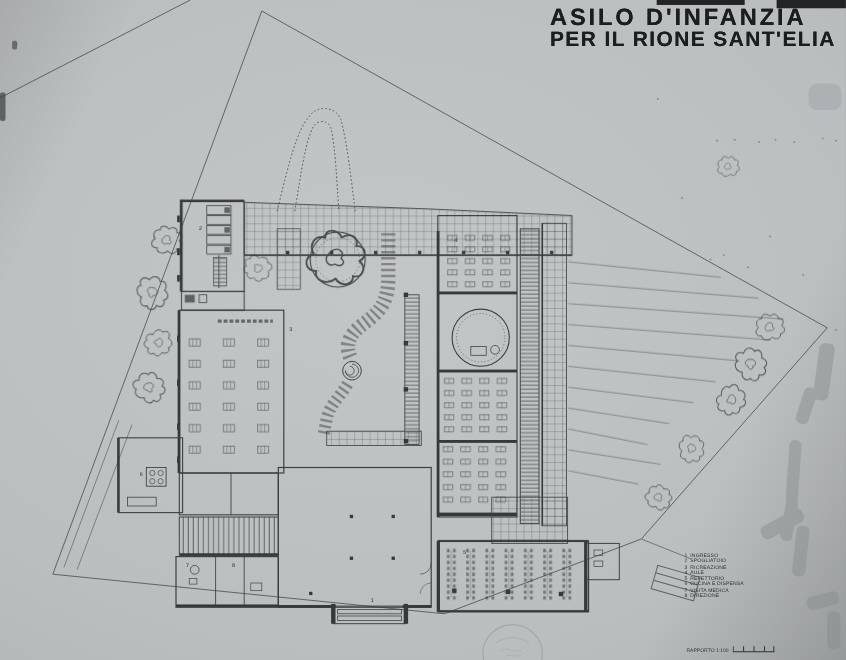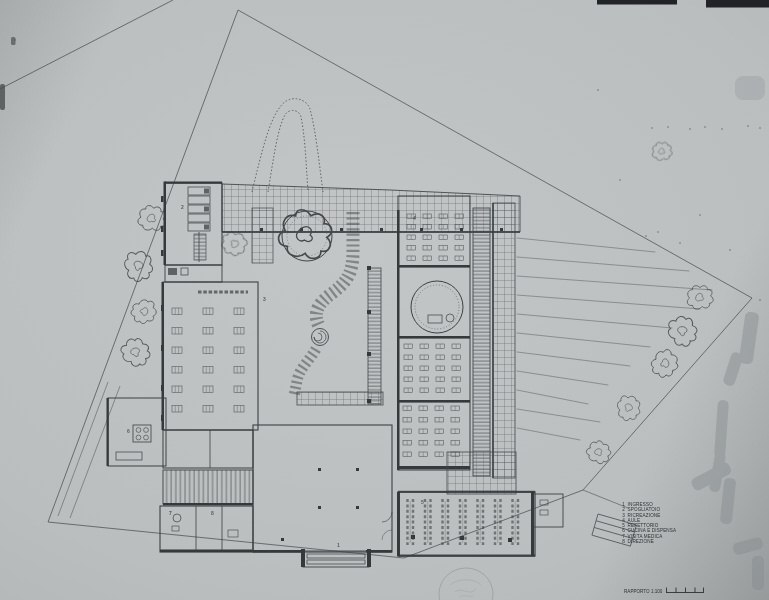--- a/index.html
+++ b/index.html
@@ -409,20 +409,24 @@
         <text x="181" y="209" font-size="5" font-weight="bold" fill="#34383b" opacity="0.8" font-family="&quot;Liberation Sans&quot;, sans-serif">2</text>
         <text x="263" y="301" font-size="5" font-weight="bold" fill="#34383b" opacity="0.8" font-family="&quot;Liberation Sans&quot;, sans-serif">3</text>
         <text x="413" y="220" font-size="5" font-weight="bold" fill="#34383b" opacity="0.8" font-family="&quot;Liberation Sans&quot;, sans-serif">4</text>
         <text x="421" y="504" font-size="5" font-weight="bold" fill="#34383b" opacity="0.8" font-family="&quot;Liberation Sans&quot;, sans-serif">5</text>
         <text x="127" y="433" font-size="5" font-weight="bold" fill="#34383b" opacity="0.8" font-family="&quot;Liberation Sans&quot;, sans-serif">6</text>
         <text x="169" y="515" font-size="5" font-weight="bold" fill="#34383b" opacity="0.8" font-family="&quot;Liberation Sans&quot;, sans-serif">7</text>
         <text x="211" y="515" font-size="5" font-weight="bold" fill="#34383b" opacity="0.8" font-family="&quot;Liberation Sans&quot;, sans-serif">8</text>
       </g>
 </svg>
 
+<div class="overlay" id="title-block">
+  <div id="title-line-1">ASILO D'INFANZIA</div>
+  <div id="title-line-2">PER IL RIONE SANT'ELIA</div>
+</div>
 
 <div class="overlay" id="legend">
   <div class="legend-row">
     <span class="legend-num">1</span>
     <span>INGRESSO</span>
   </div>
   <div class="legend-row">
     <span class="legend-num">2</span>
     <span>SPOGLIATOIO</span>
   </div>

